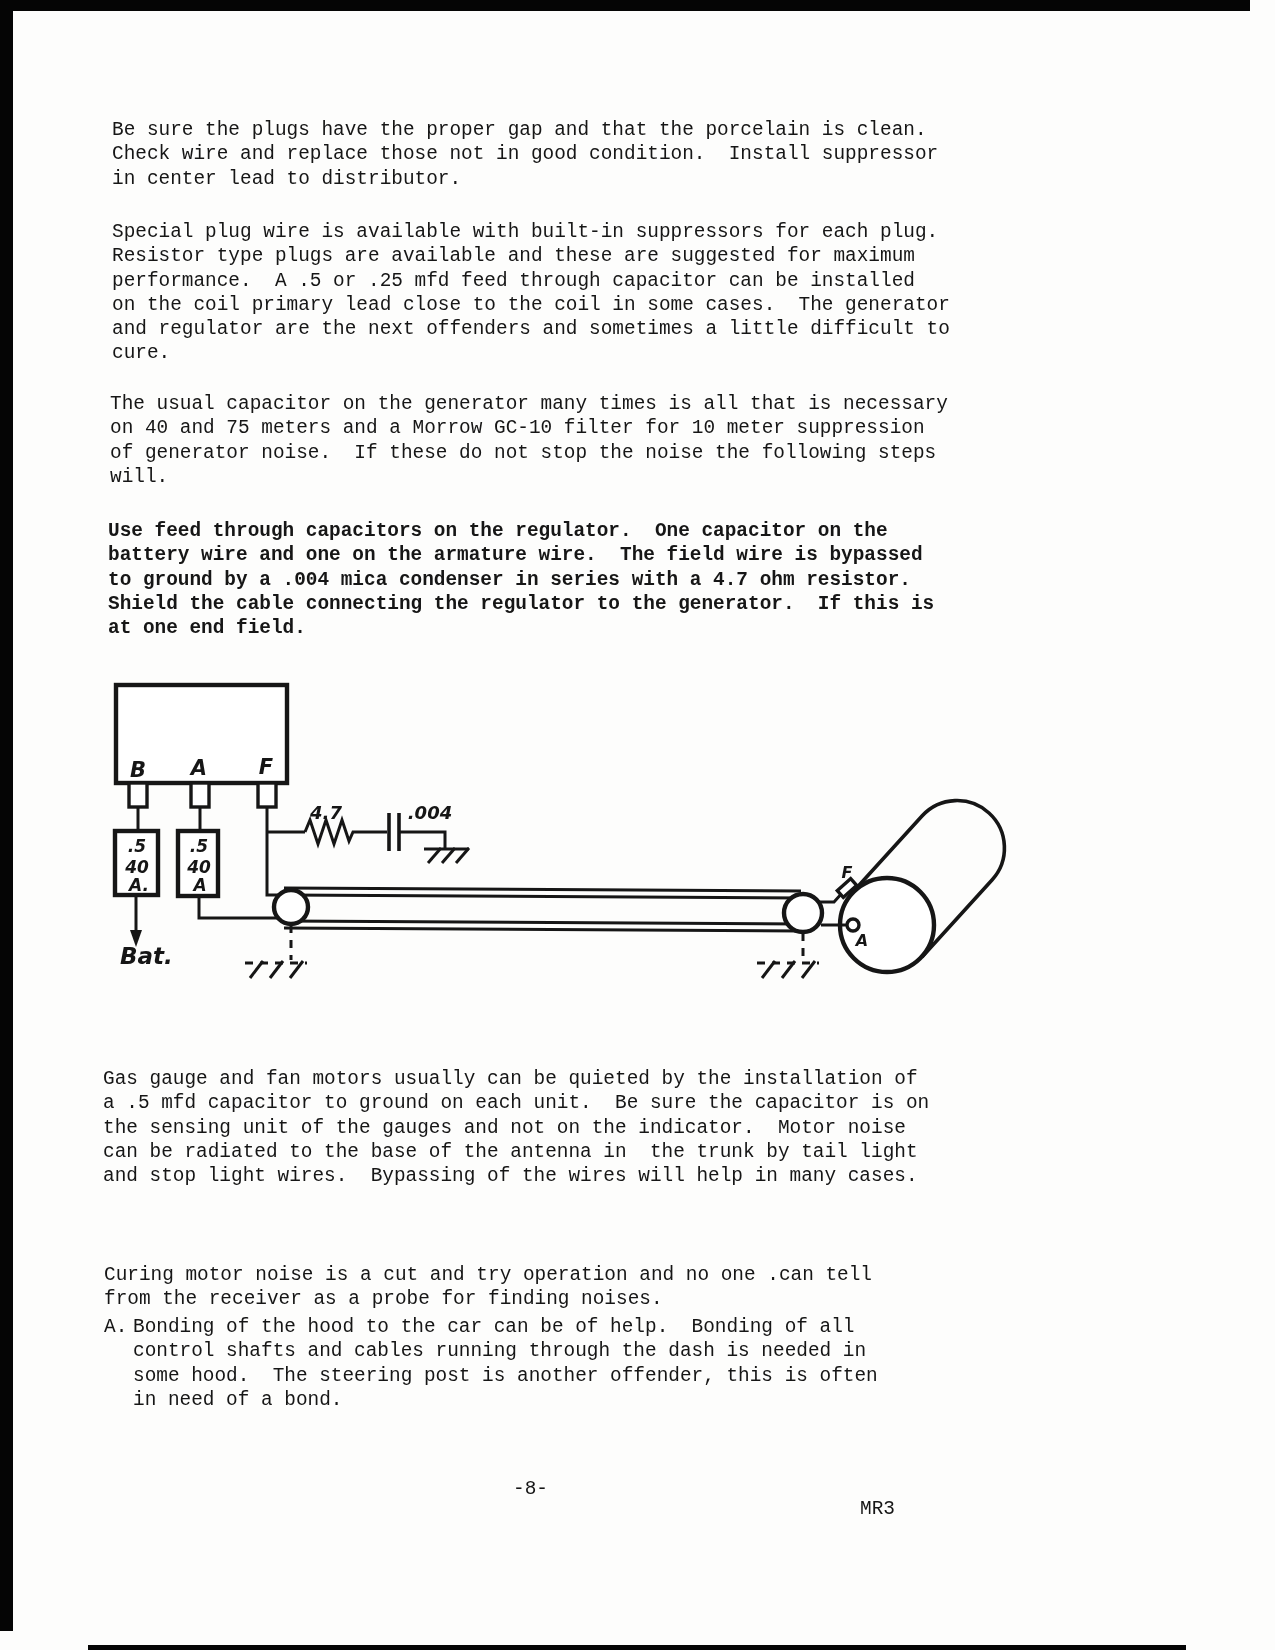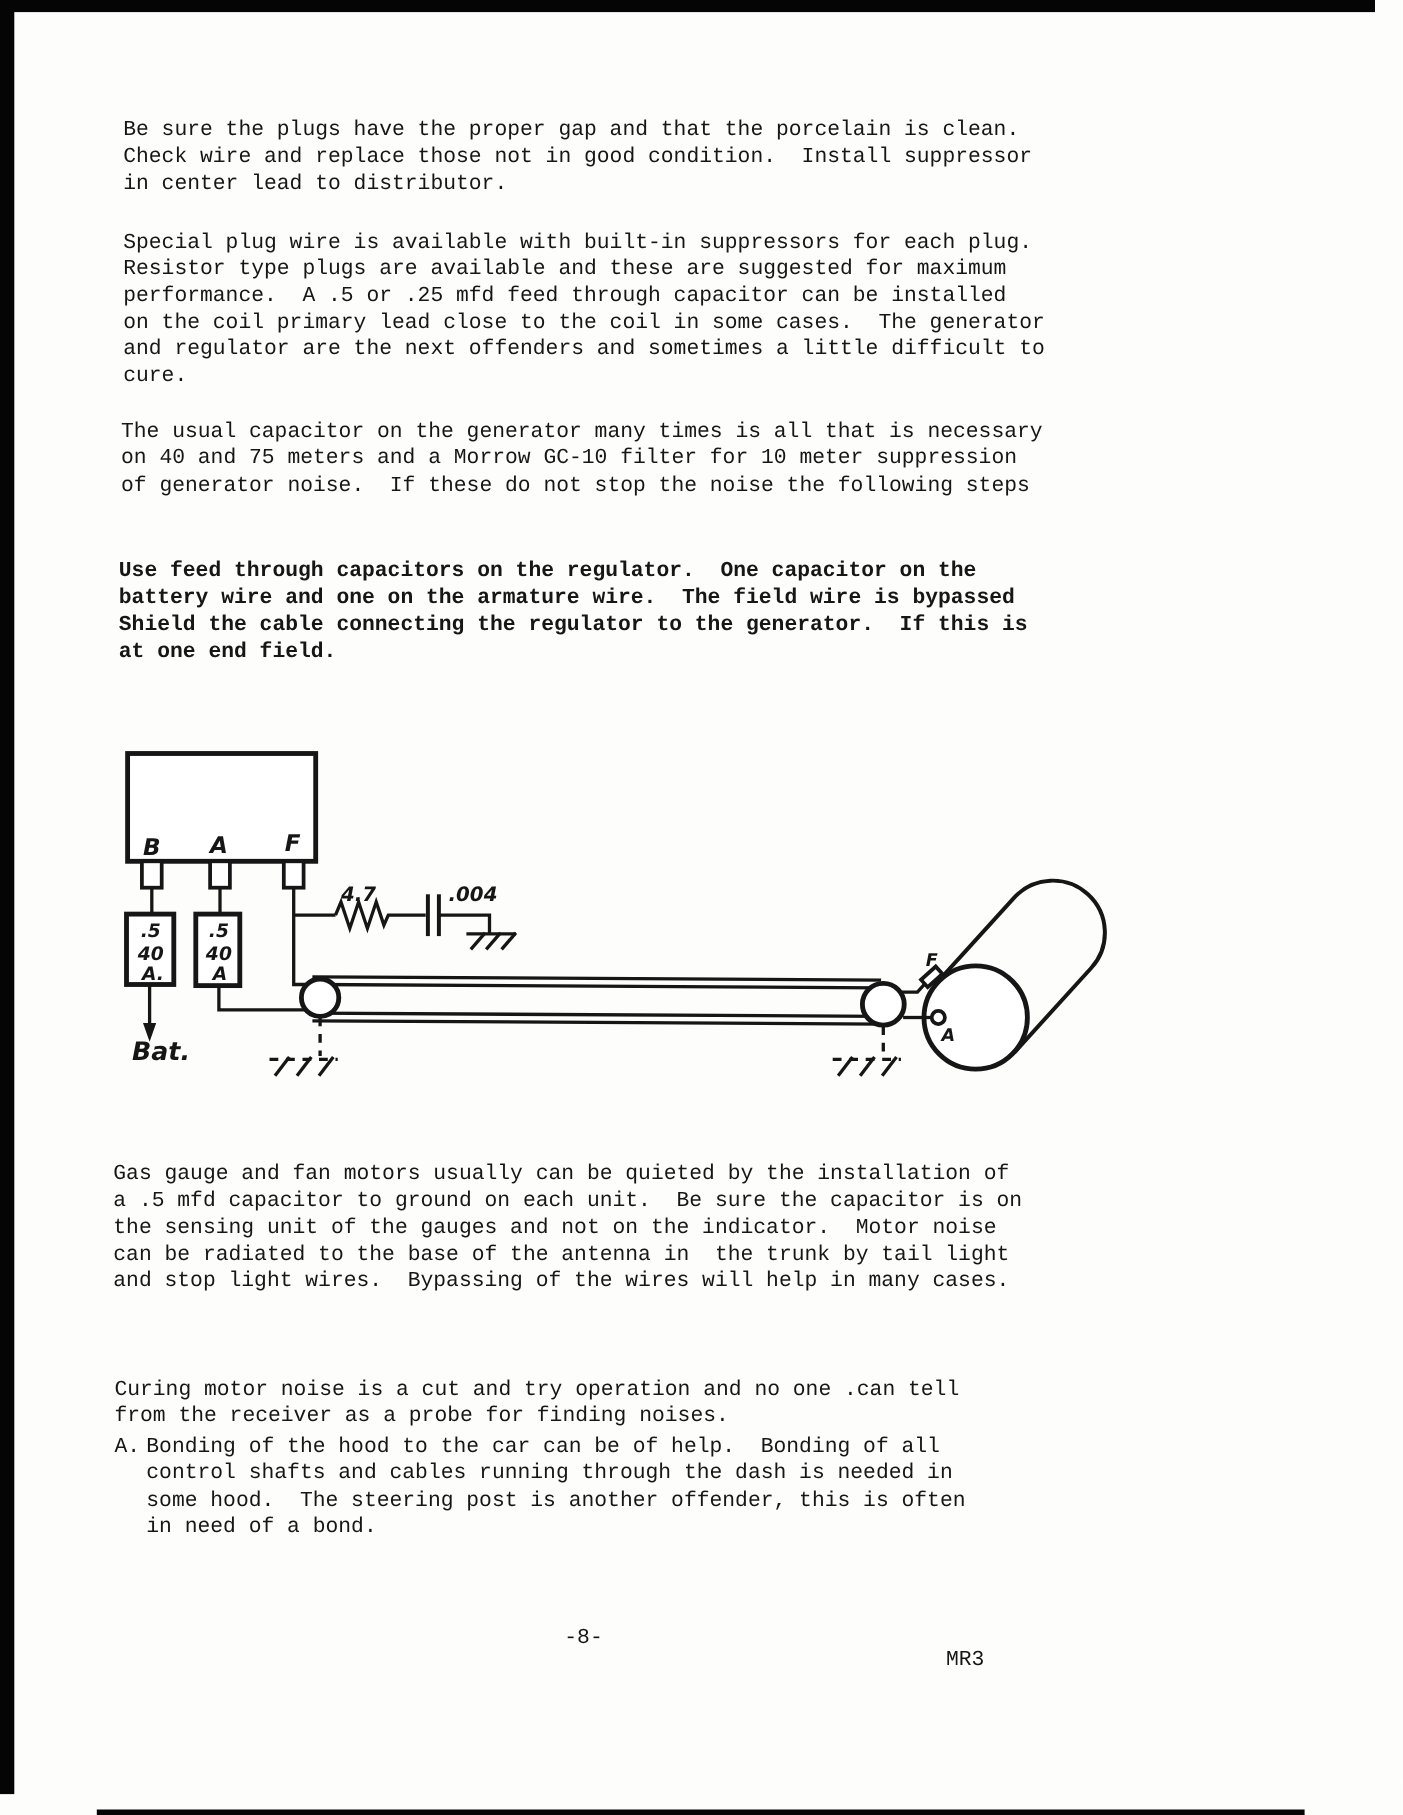--- a/index.html
+++ b/index.html
@@ -2,21 +2,21 @@
 <html><head>
 <meta charset="utf-8">
 <style>
   html,body{margin:0;padding:0;}
   body{
     width:1275px;height:1650px;position:relative;background:#ffffff;
     font-family:"Liberation Mono","DejaVu Sans Mono",monospace;
     overflow:hidden;
   }
   .page{position:absolute;inset:0;width:1275px;height:1650px;background:#fdfdfc;}
-  .para{position:absolute;color:#161616;}
+  .para{position:absolute;color:#161616;margin-top:12px;}
   .tline{
     white-space:pre;
     font-family:"Liberation Mono","DejaVu Sans Mono",monospace;
     font-size:19.4px;line-height:24.3px;color:#161616;
     letter-spacing:0px;
   }
   .footer-item{position:absolute;font-size:19.4px;color:#161616;white-space:pre;}
   svg{position:absolute;top:0;left:0;}
   .wire{stroke:#161616;stroke-width:3;fill:none;}
   .wire-thick{stroke:#161616;stroke-width:3.6;fill:none;}
@@ -131,25 +131,27 @@
     <div class="tline">performance.  A .5 or .25 mfd feed through capacitor can be installed</div>
     <div class="tline">on the coil primary lead close to the coil in some cases.  The generator</div>
     <div class="tline">and regulator are the next offenders and sometimes a little difficult to</div>
     <div class="tline">cure.</div>
   </div>
 
   <div class="para" style="top:380px;left:110px;">
     <div class="tline">The usual capacitor on the generator many times is all that is necessary</div>
     <div class="tline">on 40 and 75 meters and a Morrow GC-10 filter for 10 meter suppression</div>
     <div class="tline">of generator noise.  If these do not stop the noise the following steps</div>
+    <div class="tline">will.</div>
   </div>
 
   <div class="para" style="top:507px;left:108px;font-weight:bold;">
     <div class="tline">Use feed through capacitors on the regulator.  One capacitor on the</div>
     <div class="tline">battery wire and one on the armature wire.  The field wire is bypassed</div>
+    <div class="tline">to ground by a .004 mica condenser in series with a 4.7 ohm resistor.</div>
     <div class="tline">Shield the cable connecting the regulator to the generator.  If this is</div>
     <div class="tline">at one end field.</div>
   </div>
 
   <div class="para" style="top:1055px;left:103px;">
     <div class="tline">Gas gauge and fan motors usually can be quieted by the installation of</div>
     <div class="tline">a .5 mfd capacitor to ground on each unit.  Be sure the capacitor is on</div>
     <div class="tline">the sensing unit of the gauges and not on the indicator.  Motor noise</div>
     <div class="tline">can be radiated to the base of the antenna in  the trunk by tail light</div>
     <div class="tline">and stop light wires.  Bypassing of the wires will help in many cases.</div>

